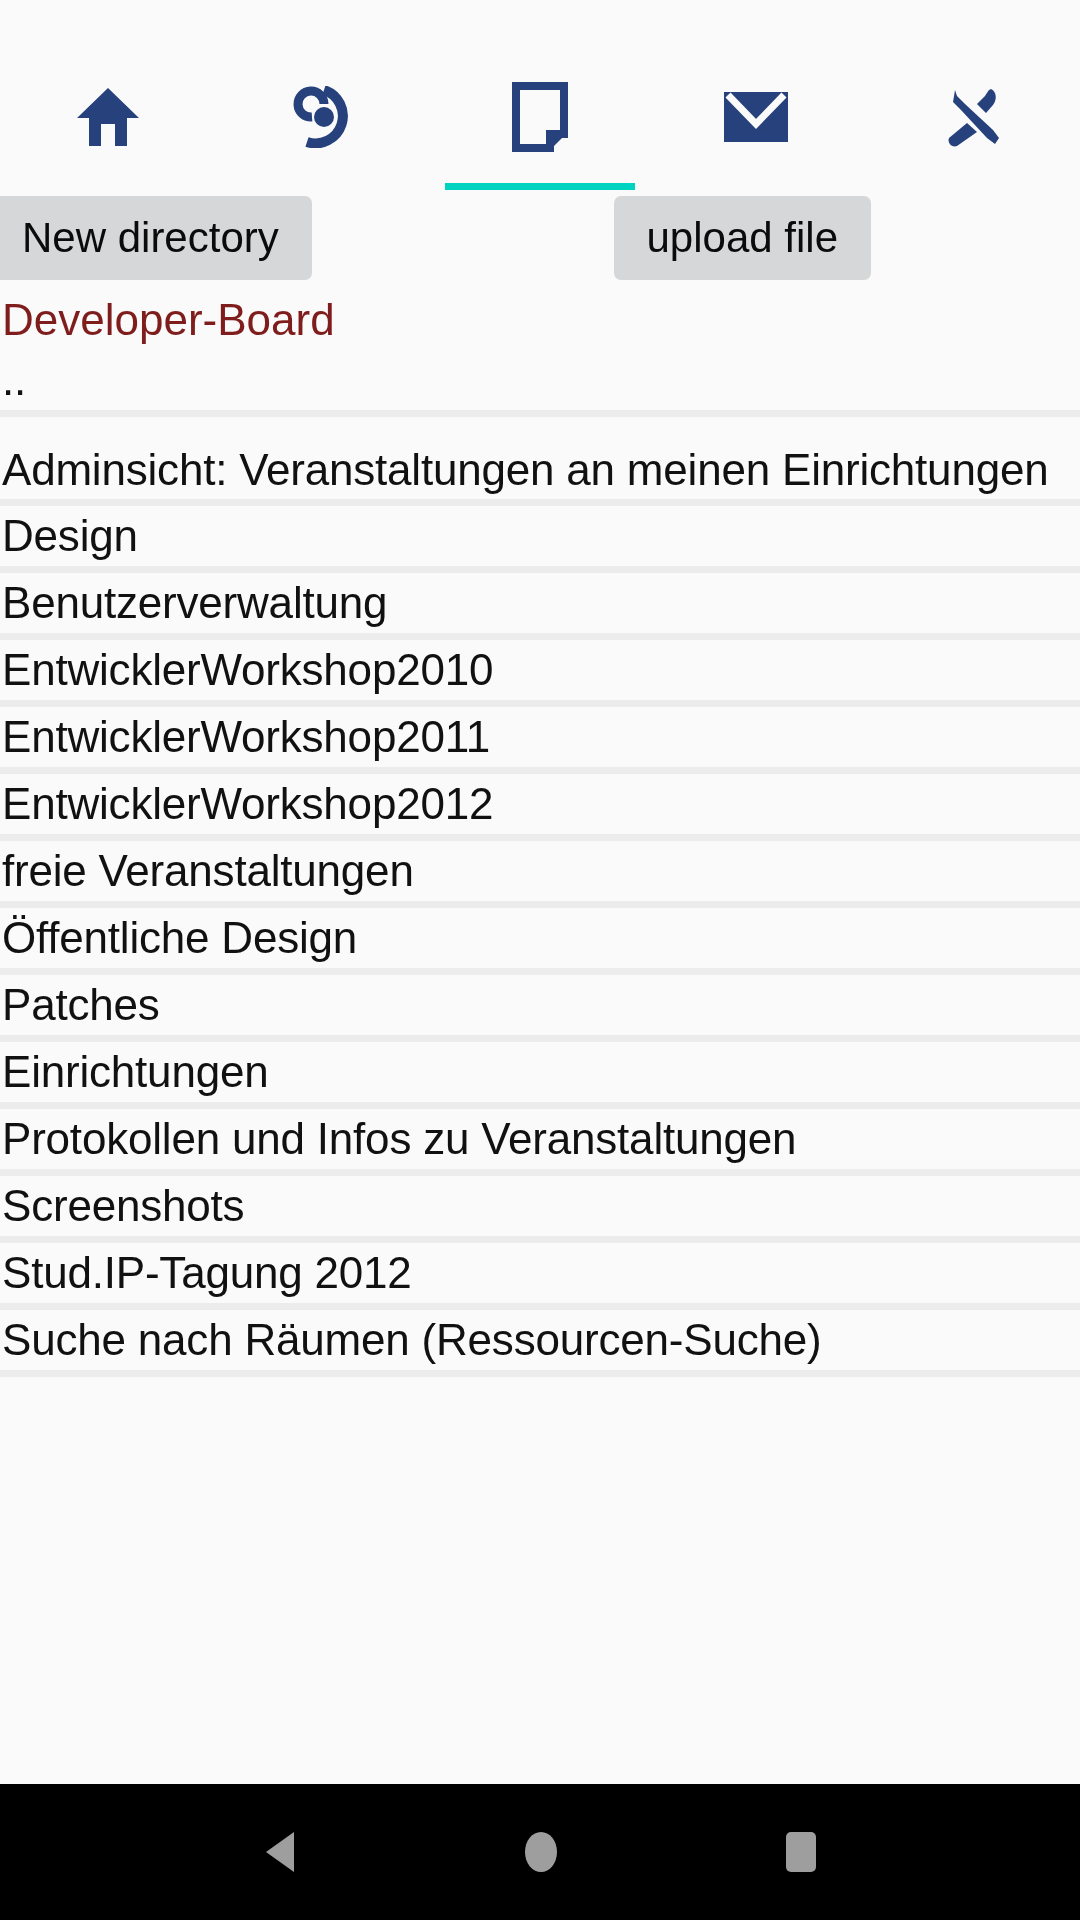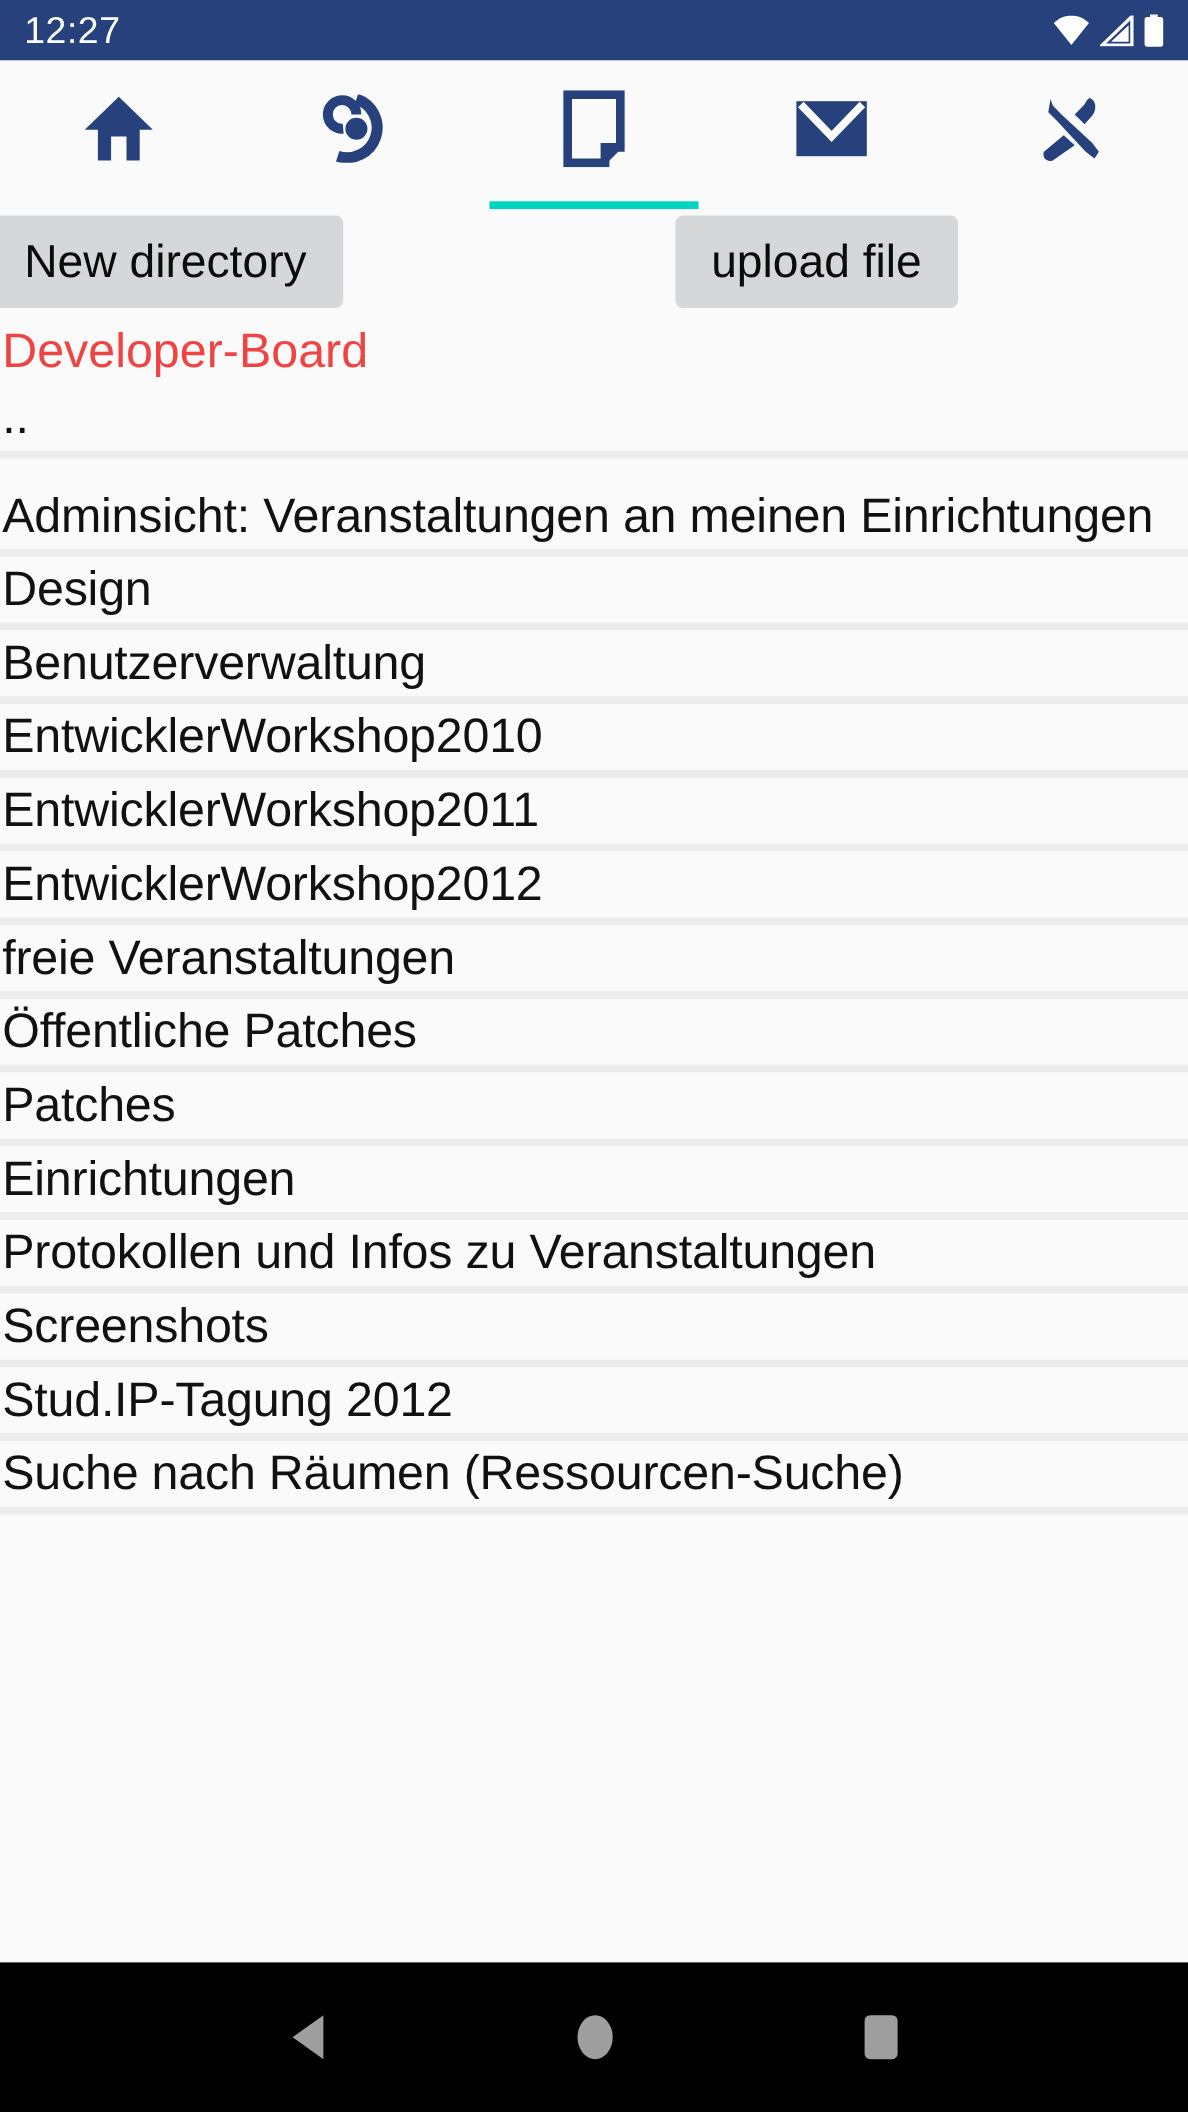--- a/index.html
+++ b/index.html
@@ -109,21 +109,21 @@
   .btn-upload  { right: -11px; }
 
   
   .folder-title {
     position: absolute;
     top: 290px;
     left: 0;
     width: 1080px;
     height: 60px;
     font-size: 44px;
-    color: #ef4444;
+    color: #7f1d1d;
     line-height: 60px;
     padding-left: 2px;
     box-sizing: border-box;
     white-space: nowrap;
   }
 
   
   .filelist {
     position: absolute;
     top: 350px;
@@ -165,42 +165,20 @@
     padding: 0 150px;
     box-sizing: border-box;
   }
   .navbar svg { display: block; }
 </style>
 </head>
 <body>
 
 <div id="app">
 
-  <div class="statusbar">
-    <div class="status-clock">12:27</div>
-    <div class="status-icons">
-      <span>
-        <svg width="36" height="28" viewBox="0 0 36 28">
-          <path d="M18 27 L2 7 C7 2 12.5 0 18 0 C23.5 0 29 2 34 7 Z" fill="#ffffff"></path>
-        </svg>
-      </span>
-      <span>
-        <svg width="32" height="28" viewBox="0 0 32 28">
-          <path d="M29 1 L29 27 L2 27 Z" fill="none" stroke="#ffffff" stroke-width="3"></path>
-          <path d="M26 9 L26 24 L10 24 Z" fill="#ffffff"></path>
-        </svg>
-      </span>
-      <span>
-        <svg width="18" height="30" viewBox="0 0 18 30">
-          <rect x="5.5" y="0" width="7" height="3" fill="#ffffff"></rect>
-          <rect x="0.5" y="2.5" width="17" height="27" rx="2.5" fill="#ffffff"></rect>
-        </svg>
-      </span>
-    </div>
-  </div>
 
   <div class="tabbar">
 
     <div class="tab">
       <span>
         <svg width="66" height="62" viewBox="0 0 66 62">
           <path d="M33 2 L64 32 L52 32 L52 60 L40 60 L40 38 L26 38 L26 60 L14 60 L14 32 L2 32 Z" fill="#26417c"></path>
         </svg>
       </span>
 
@@ -276,21 +254,21 @@
       <div class="file-row">
         <span class="label">EntwicklerWorkshop2011</span>
       </div>
       <div class="file-row">
         <span class="label">EntwicklerWorkshop2012</span>
       </div>
       <div class="file-row">
         <span class="label">freie Veranstaltungen</span>
       </div>
       <div class="file-row">
-        <span class="label">Öffentliche Patches</span>
+        <span class="label">Öffentliche Design</span>
       </div>
       <div class="file-row">
         <span class="label">Patches</span>
       </div>
       <div class="file-row">
         <span class="label">Einrichtungen</span>
       </div>
       <div class="file-row">
         <span class="label">Protokollen und Infos zu Veranstaltungen</span>
       </div>

